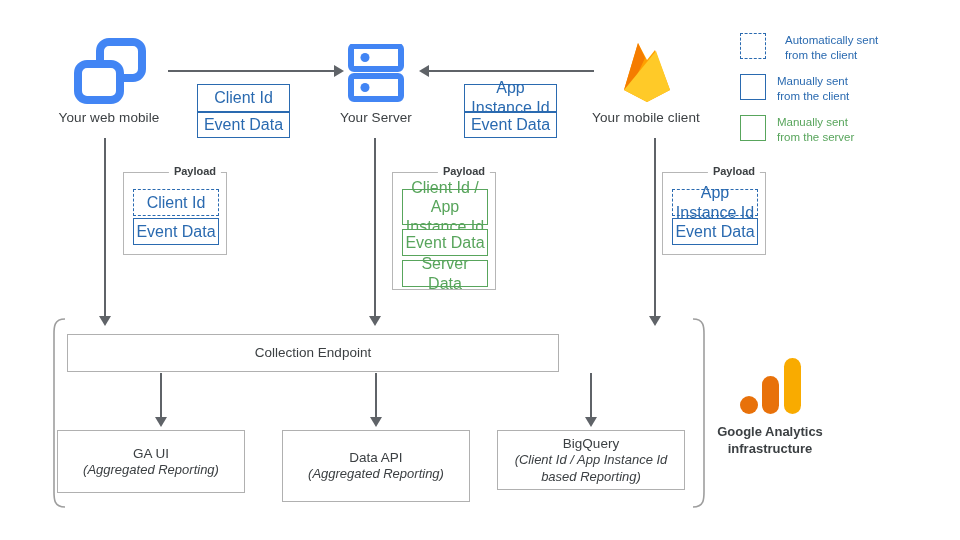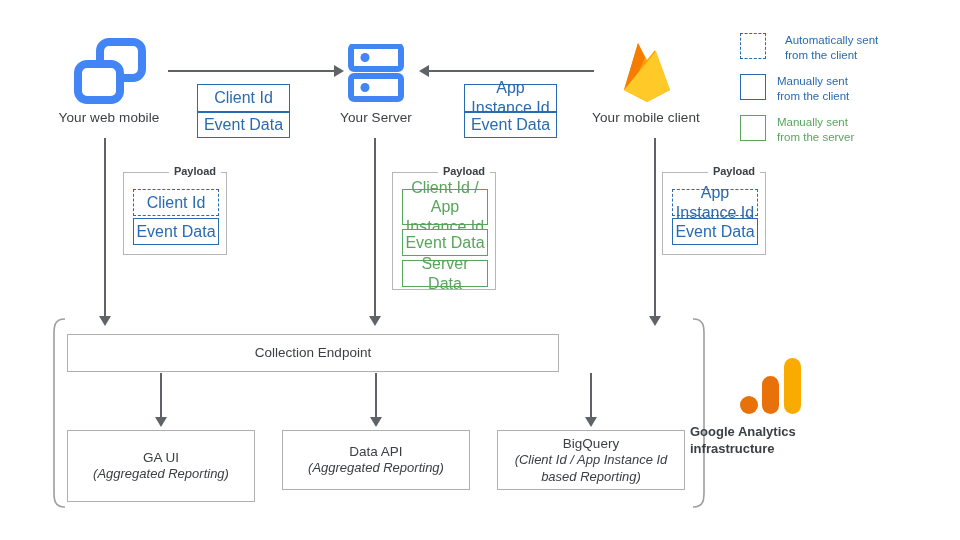--- a/index.html
+++ b/index.html
@@ -120,20 +120,21 @@
   .sw-green  { border: 1.6px solid #58a55c; }
   .legend-text { font-size: 11.5px; line-height: 1.32; white-space: nowrap; }
   .lt-blue  { color: #2a6ab0; }
   .lt-green { color: #58a55c; }
 
   
   .ga-caption {
     font-size: 13px;
     font-weight: bold;
     color: #3c4043;
+    text-align: center;
     line-height: 1.3;
   }
 </style>
 </head>
 <body>
 
 <div id="canvas">
 
   <div class="abs" style="left:74px; top:38px; width:72px; height:66px;">
     <svg width="72" height="66" viewBox="0 0 72 66">
@@ -236,26 +237,26 @@
   </div>
   <div class="abs">
     <div class="abs arrow-line-v" style="left:375px; top:373px; height:45px;"></div>
     <div class="abs arrow-head-down" style="left:370px; top:417px;"></div>
   </div>
   <div class="abs">
     <div class="abs arrow-line-v" style="left:590px; top:373px; height:45px;"></div>
     <div class="abs arrow-head-down" style="left:585px; top:417px;"></div>
   </div>
 
-  <div class="abs flow-box" style="left:67px; top:430px; width:188px; height:72px;">
+  <div class="abs flow-box" style="left:57px; top:430px; width:188px; height:63px;">
     <div class="flow-title">GA UI</div>
     <div class="flow-sub">(Aggregated Reporting)</div>
   </div>
 
-  <div class="abs flow-box" style="left:282px; top:430px; width:188px; height:60px;">
+  <div class="abs flow-box" style="left:282px; top:430px; width:188px; height:72px;">
     <div class="flow-title">Data API</div>
     <div class="flow-sub">(Aggregated Reporting)</div>
   </div>
 
   <div class="abs flow-box" style="left:497px; top:430px; width:188px; height:60px;">
     <div class="flow-title">BigQuery</div>
     <div class="flow-sub">(Client Id / App Instance Id</div>
     <div class="flow-sub">based Reporting)</div>
   </div>
 

